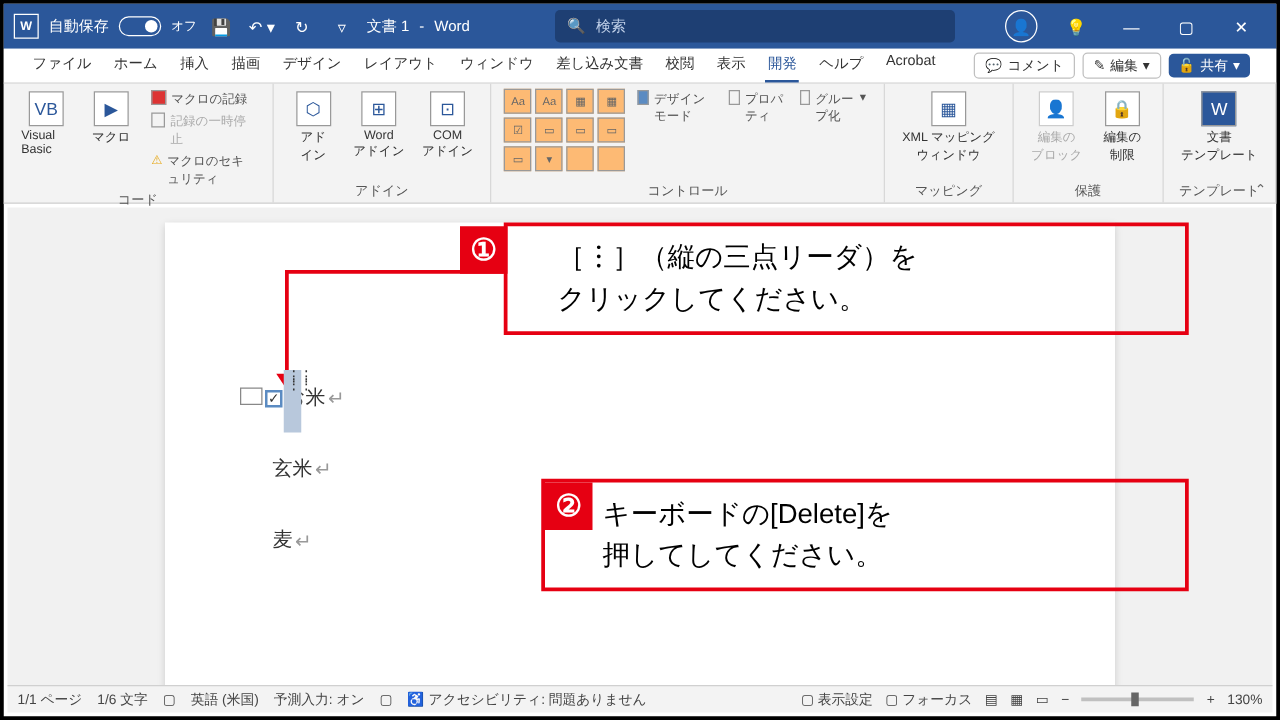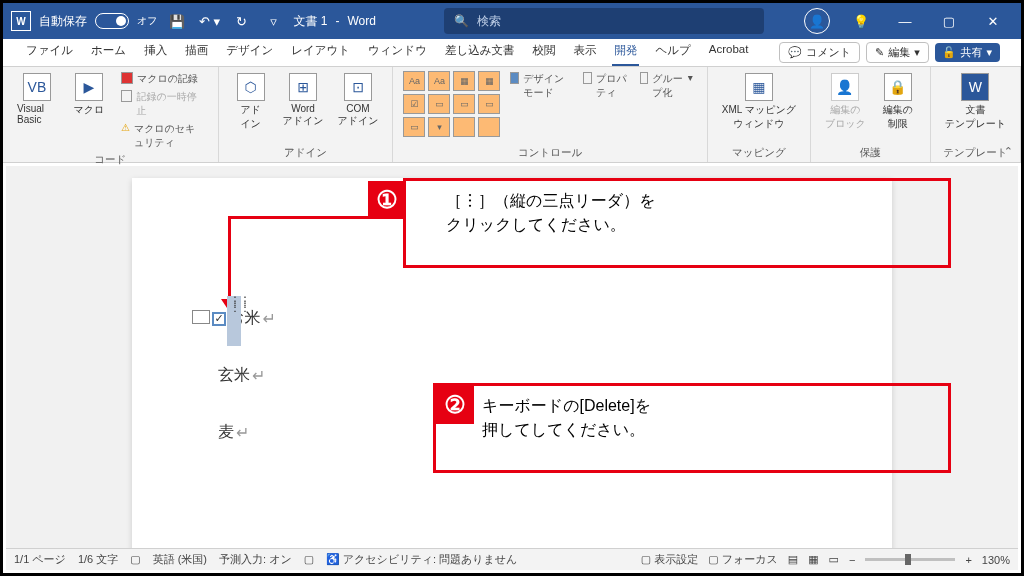--- a/index.html
+++ b/index.html
@@ -37,21 +37,21 @@
 .chk{display:flex;align-items:center;gap:2px;margin-bottom:36px}
 .chkbox{width:14px;height:14px;border:2px solid #5b8bc2;display:inline-flex;align-items:center;justify-content:center;font-size:11px;color:#333;background:#fff;position:relative;z-index:3}
 .handle-hl{position:absolute;left:95px;top:118px;width:14px;height:50px;background:#b8c8dc;z-index:1}
 .dots-handle{position:absolute;left:97px;top:120px;font-size:12px;color:#333;z-index:4;line-height:6px;letter-spacing:-2px}
 .prop-icon{position:absolute;left:60px;top:132px;width:18px;height:14px;border:1px solid #888;font-size:8px;z-index:3;background:#fff}
 .annot{position:absolute;border:3px solid #e60012}
 .annot.a1{left:400px;top:175px;right:70px;height:90px}
 .annot.a2{left:430px;top:380px;right:70px;height:90px}
 .annot .num{position:absolute;left:-38px;top:0;width:38px;height:38px;background:#e60012;color:#fff;font-size:24px;display:flex;align-items:center;justify-content:center;font-weight:bold}
 .annot.a2 .num{left:0;top:0}
-.annot .txt{position:absolute;font-size:16px;color:#000;font-family:"Yu Gothic","Meiryo",sans-serif;line-height:1.5}
+.annot .txt{position:absolute;font-size:22px;color:#000;font-family:"Yu Gothic","Meiryo",sans-serif;line-height:1.5}
 .annot.a1 .txt{left:40px;top:8px}
 .annot.a2 .txt{left:46px;top:8px}
 .arrow-h{position:absolute;left:225px;top:213px;width:175px;height:3px;background:#e60012}
 .arrow-v{position:absolute;left:225px;top:213px;width:3px;height:88px;background:#e60012}
 .arrow-head{position:absolute;left:218px;top:296px;width:0;height:0;border-left:8px solid transparent;border-right:8px solid transparent;border-top:12px solid #e60012}
 .statusbar{position:absolute;bottom:3px;left:3px;right:3px;height:22px;background:#f3f3f3;border-top:1px solid #d0d0d0;display:flex;align-items:center;font-size:11px;color:#444;padding:0 8px;gap:12px}
 .statusbar .right{margin-left:auto;display:flex;align-items:center;gap:10px}
 .zoom-slider{width:90px;height:3px;background:#c0c0c0;position:relative}
 .zoom-slider::after{content:"";position:absolute;left:40px;top:-4px;width:6px;height:11px;background:#666}
 </style>

